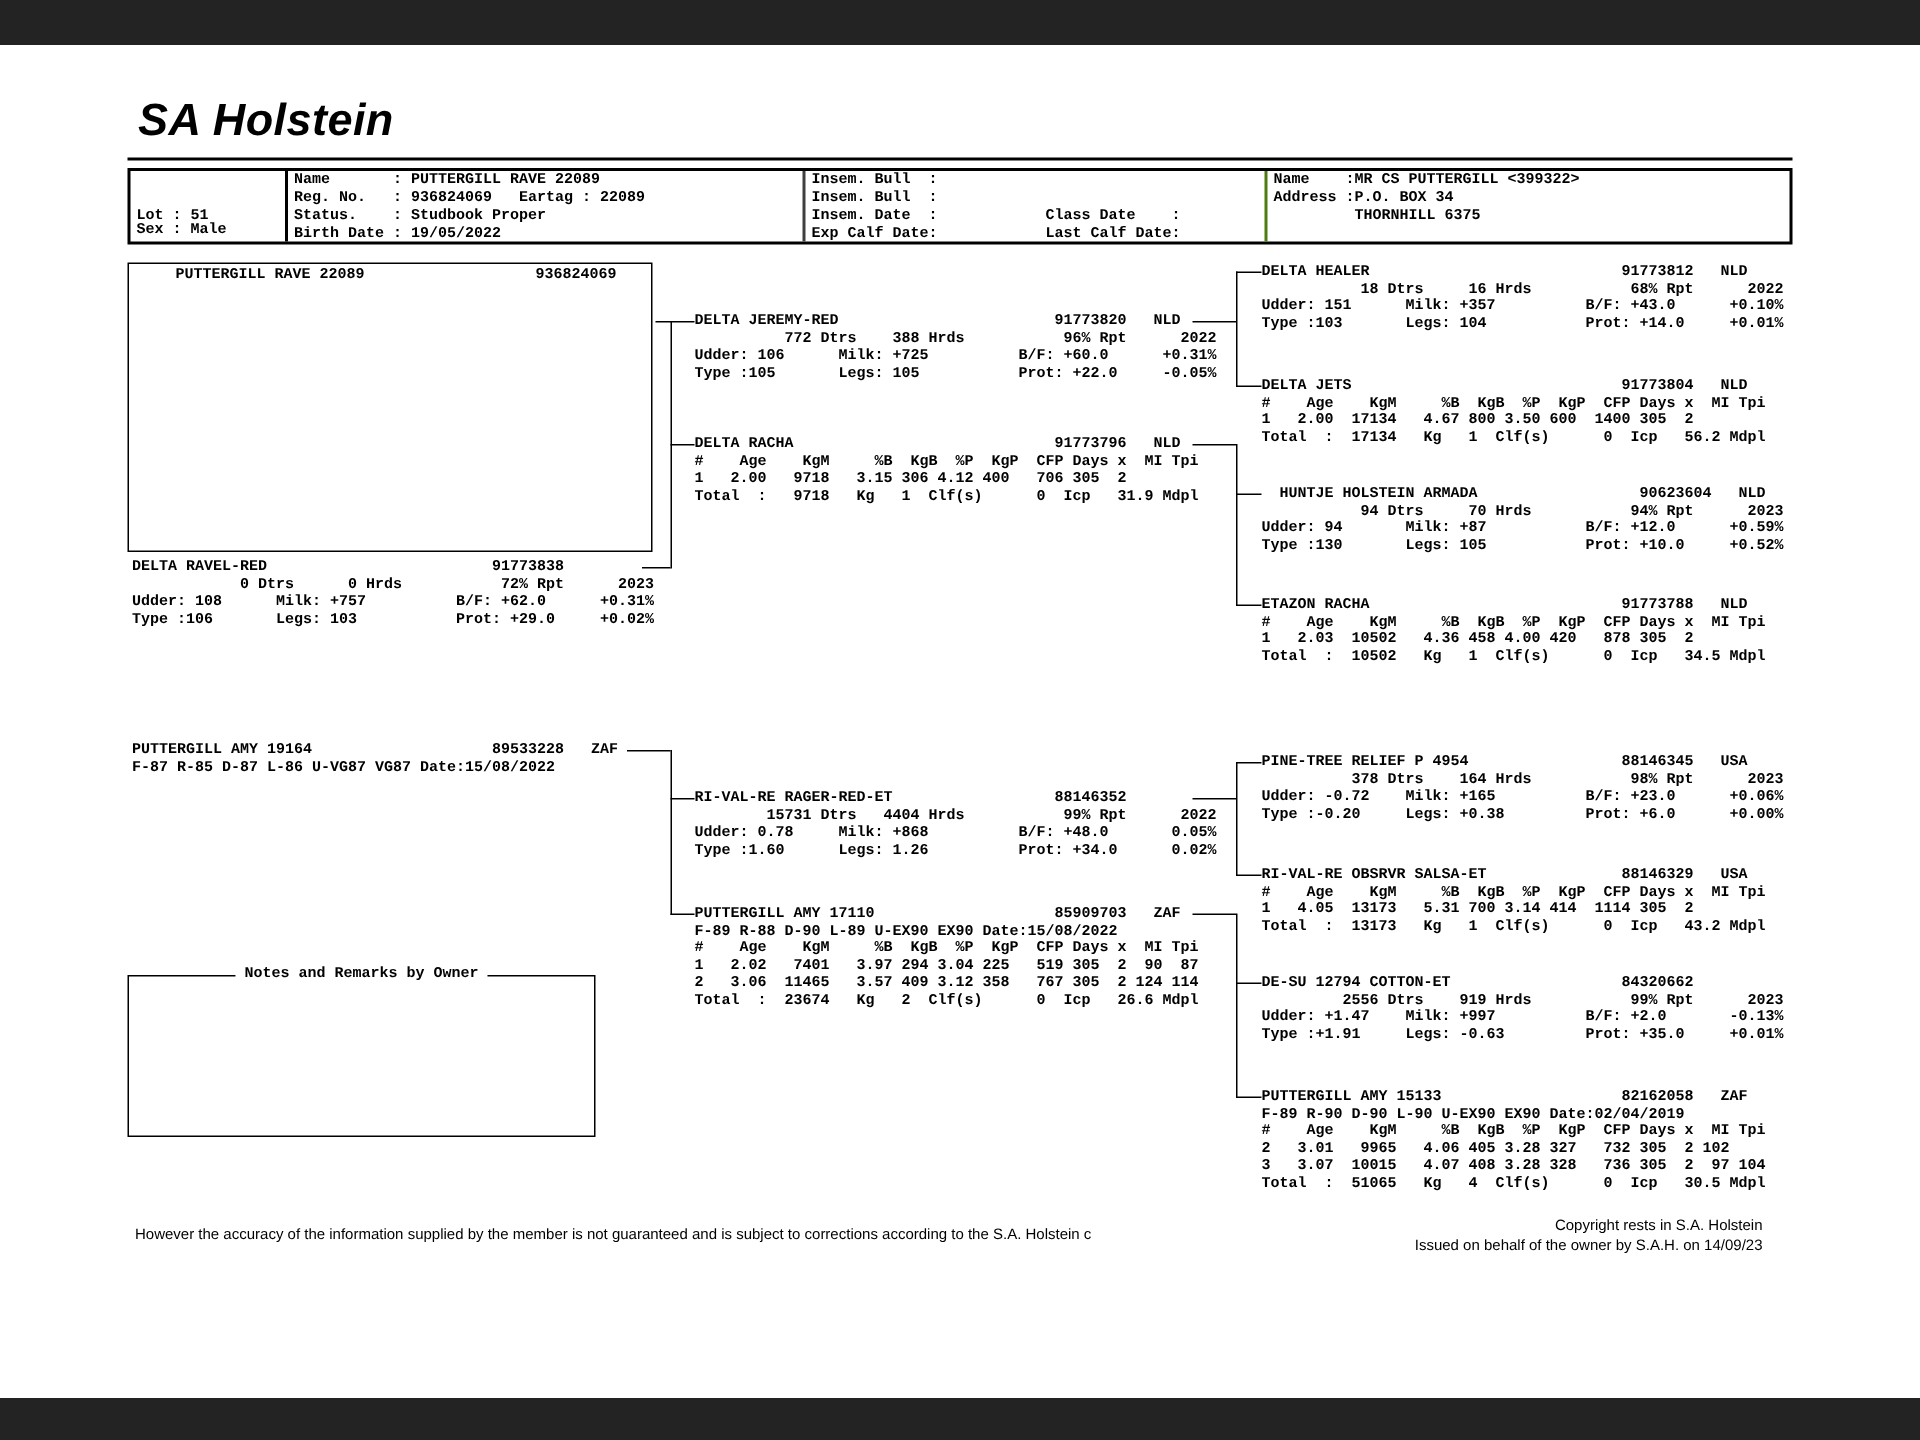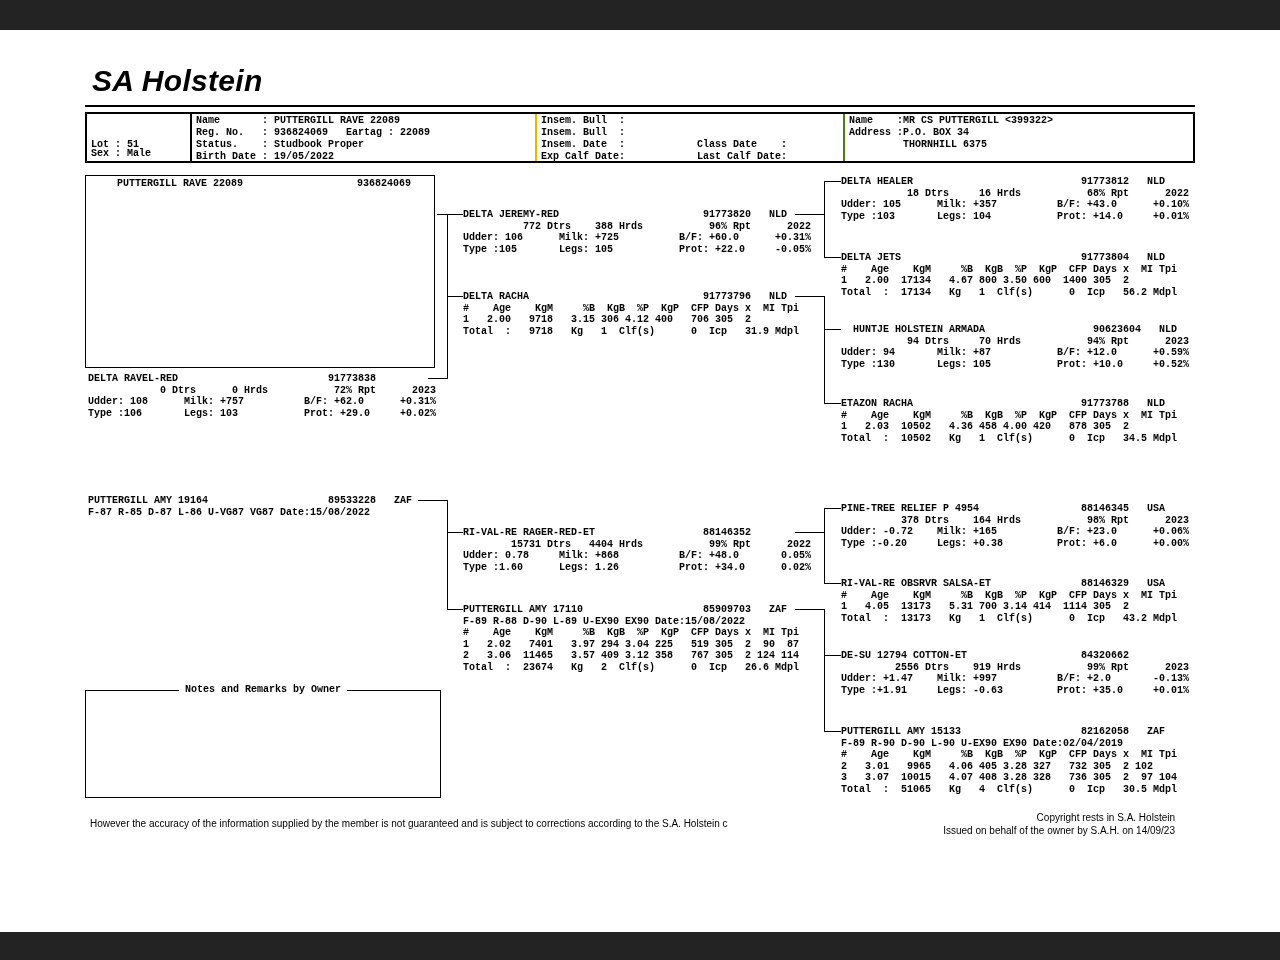--- a/index.html
+++ b/index.html
@@ -18,31 +18,31 @@
   .brand-rule { position:absolute; left:85px; top:105px; width:1110px; height:2px; background:#000; }
 
   .mono {
     font-family:"Liberation Mono","DejaVu Sans Mono",monospace;
     font-weight:bold; font-size:10px; line-height:11.6px; white-space:pre;
   }
 
   .itable { position:absolute; left:85px; top:112px; width:1110px; height:51px; border:2px solid #000; }
   .icell { position:absolute; top:0; height:100%; padding:1px 4px; line-height:12px; }
   .icell-lot { left:0; width:105px; border-right:2px solid #000; }
-  .icell-identity { left:105px; width:345px; border-right:2px solid #eab308; }
+  .icell-identity { left:105px; width:345px; border-right:2px solid #404040; }
   .icell-insem { left:450px; width:308px; border-right:2px solid #4d7c0f; }
   .icell-owner { left:758px; width:293px; }
   .cell-bottom { position:absolute; left:4px; bottom:1px; }
 
   .ped-block { position:absolute; }
 
   .box { position:absolute; border:1px solid #000; }
   .animal-box { left:85px; top:175px; width:350px; height:193px; }
   .animal-name { padding:2px 3px;margin-left:28px; }
-  .notes-box { left:85px; top:690px; width:356px; height:108px; }
+  .notes-box { left:85px; top:650px; width:312px; height:108px; }
   .notes-legend {
     position:absolute; top:-7px; left:50%; transform:translateX(-50%);
     background:#fff; padding:0 6px; white-space:pre;
   }
 
   .hline, .vline { position:absolute; background:#000; }
   .hline { height:1px; }
   .vline { width:1px; }
 
   .footer-left {
@@ -83,21 +83,21 @@
 
 <div class="box notes-box">
   <span class="mono notes-legend">Notes and Remarks by Owner</span>
 </div>
 
 <div class="ped-block mono" style="left:463px; top:209px;"><div>DELTA JEREMY-RED                        91773820   NLD</div><div>          772 Dtrs    388 Hrds           96% Rpt      2022</div><div>Udder: 106      Milk: +725          B/F: +60.0      +0.31%</div><div>Type :105       Legs: 105           Prot: +22.0     -0.05%</div></div>
 <div class="ped-block mono" style="left:463px; top:291px;"><div>DELTA RACHA                             91773796   NLD</div><div>#    Age    KgM     %B  KgB  %P  KgP  CFP Days x  MI Tpi</div><div>1   2.00   9718   3.15 306 4.12 400   706 305  2</div><div>Total  :   9718   Kg   1  Clf(s)      0  Icp   31.9 Mdpl</div></div>
 <div class="ped-block mono" style="left:463px; top:527px;"><div>RI-VAL-RE RAGER-RED-ET                  88146352</div><div>        15731 Dtrs   4404 Hrds           99% Rpt      2022</div><div>Udder: 0.78     Milk: +868          B/F: +48.0       0.05%</div><div>Type :1.60      Legs: 1.26          Prot: +34.0      0.02%</div></div>
 <div class="ped-block mono" style="left:463px; top:604px;"><div>PUTTERGILL AMY 17110                    85909703   ZAF</div><div>F-89 R-88 D-90 L-89 U-EX90 EX90 Date:15/08/2022</div><div>#    Age    KgM     %B  KgB  %P  KgP  CFP Days x  MI Tpi</div><div>1   2.02   7401   3.97 294 3.04 225   519 305  2  90  87</div><div>2   3.06  11465   3.57 409 3.12 358   767 305  2 124 114</div><div>Total  :  23674   Kg   2  Clf(s)      0  Icp   26.6 Mdpl</div></div>
 
-<div class="ped-block mono" style="left:841px; top:176px;"><div>DELTA HEALER                            91773812   NLD</div><div>           18 Dtrs     16 Hrds           68% Rpt      2022</div><div>Udder: 105      Milk: +357          B/F: +43.0      +0.10%</div><div>Type :103       Legs: 104           Prot: +14.0     +0.01%</div></div>
+<div class="ped-block mono" style="left:841px; top:176px;"><div>DELTA HEALER                            91773812   NLD</div><div>           18 Dtrs     16 Hrds           68% Rpt      2022</div><div>Udder: 151      Milk: +357          B/F: +43.0      +0.10%</div><div>Type :103       Legs: 104           Prot: +14.0     +0.01%</div></div>
 <div class="ped-block mono" style="left:841px; top:252px;"><div>DELTA JETS                              91773804   NLD</div><div>#    Age    KgM     %B  KgB  %P  KgP  CFP Days x  MI Tpi</div><div>1   2.00  17134   4.67 800 3.50 600  1400 305  2</div><div>Total  :  17134   Kg   1  Clf(s)      0  Icp   56.2 Mdpl</div></div>
 <div class="ped-block mono" style="left:841px; top:324px;text-align:center;"><div>HUNTJE HOLSTEIN ARMADA                  90623604   NLD</div><div>           94 Dtrs     70 Hrds           94% Rpt      2023</div><div>Udder: 94       Milk: +87           B/F: +12.0      +0.59%</div><div>Type :130       Legs: 105           Prot: +10.0     +0.52%</div></div>
 <div class="ped-block mono" style="left:841px; top:398px;"><div>ETAZON RACHA                            91773788   NLD</div><div>#    Age    KgM     %B  KgB  %P  KgP  CFP Days x  MI Tpi</div><div>1   2.03  10502   4.36 458 4.00 420   878 305  2</div><div>Total  :  10502   Kg   1  Clf(s)      0  Icp   34.5 Mdpl</div></div>
 <div class="ped-block mono" style="left:841px; top:503px;"><div>PINE-TREE RELIEF P 4954                 88146345   USA</div><div>          378 Dtrs    164 Hrds           98% Rpt      2023</div><div>Udder: -0.72    Milk: +165          B/F: +23.0      +0.06%</div><div>Type :-0.20     Legs: +0.38         Prot: +6.0      +0.00%</div></div>
 <div class="ped-block mono" style="left:841px; top:578px;"><div>RI-VAL-RE OBSRVR SALSA-ET               88146329   USA</div><div>#    Age    KgM     %B  KgB  %P  KgP  CFP Days x  MI Tpi</div><div>1   4.05  13173   5.31 700 3.14 414  1114 305  2</div><div>Total  :  13173   Kg   1  Clf(s)      0  Icp   43.2 Mdpl</div></div>
 <div class="ped-block mono" style="left:841px; top:650px;"><div>DE-SU 12794 COTTON-ET                   84320662</div><div>         2556 Dtrs    919 Hrds           99% Rpt      2023</div><div>Udder: +1.47    Milk: +997          B/F: +2.0       -0.13%</div><div>Type :+1.91     Legs: -0.63         Prot: +35.0     +0.01%</div></div>
 <div class="ped-block mono" style="left:841px; top:726px;"><div>PUTTERGILL AMY 15133                    82162058   ZAF</div><div>F-89 R-90 D-90 L-90 U-EX90 EX90 Date:02/04/2019</div><div>#    Age    KgM     %B  KgB  %P  KgP  CFP Days x  MI Tpi</div><div>2   3.01   9965   4.06 405 3.28 327   732 305  2 102</div><div>3   3.07  10015   4.07 408 3.28 328   736 305  2  97 104</div><div>Total  :  51065   Kg   4  Clf(s)      0  Icp   30.5 Mdpl</div></div>
 
 <div class="vline" style="left:447px; top:214px; height:165px;"></div>
 <div class="hline" style="left:437px; top:214px; width:26px;"></div>

